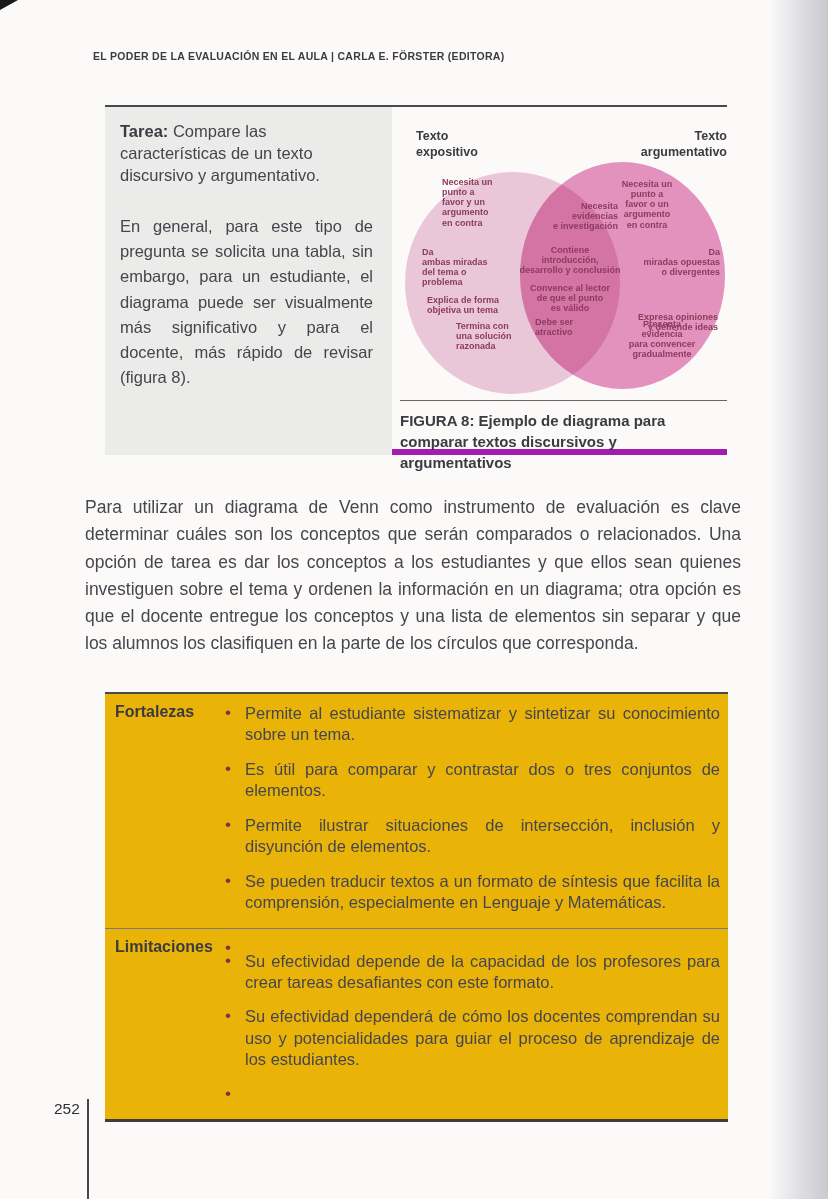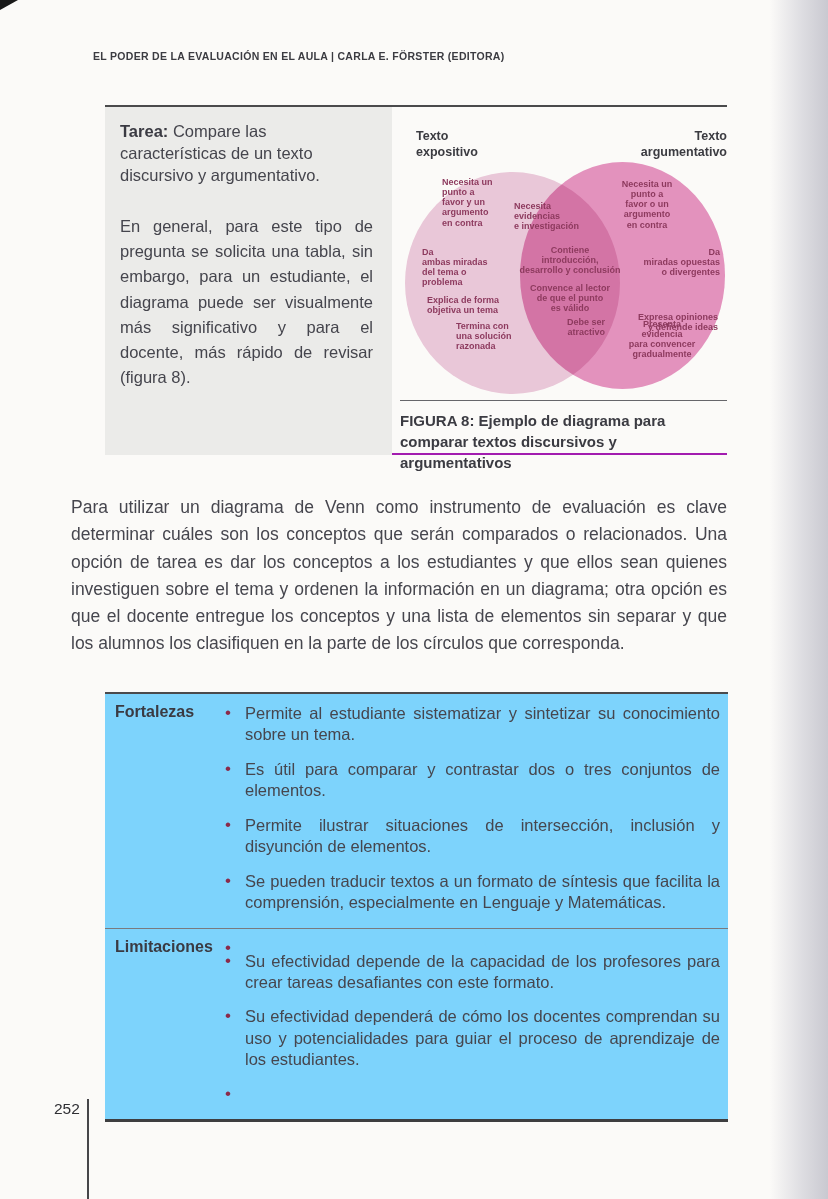--- a/index.html
+++ b/index.html
@@ -16,21 +16,21 @@
     border-top:10px solid #191919;border-right:18px solid transparent;}
   .edge-shadow{position:absolute;right:0;top:0;width:58px;height:1199px;
     background:linear-gradient(to right,rgba(190,190,200,0) 0%,rgba(186,186,198,.45) 55%,rgba(168,168,182,.6) 100%);}
 
   
   .header{position:absolute;left:93px;top:50px;font-size:10.5px;font-weight:700;
     color:#3b3b41;letter-spacing:.3px;}
 
   
   .figure-block{position:absolute;left:105px;top:105px;width:622px;height:350px;
-    border-top:2px solid #4a4a4c;border-bottom:2px solid #a21caf;box-sizing:border-box;}
+    border-top:2px solid #4a4a4c;border-bottom:6px solid #a21caf;box-sizing:border-box;}
   .task-box{position:absolute;left:0;top:0;width:287px;height:348px;background:#ebebe9;
     box-sizing:border-box;padding:14px 15px;}
   .task-title{font-size:16.5px;line-height:1.32;color:#45454d;margin:0;}
   .task-title b{color:#3a3a42;}
   .task-par{font-size:16.5px;line-height:1.52;color:#45454d;margin:28px 4px 0 0;text-align:justify;}
 
   
   .venn{position:absolute;left:295px;top:0;width:327px;height:293px;}
   .venn-label{position:absolute;font-size:12.5px;font-weight:700;color:#3b3b41;line-height:1.25;}
   .venn-label.left{left:16px;top:22px;}
@@ -38,25 +38,25 @@
   .circle{position:absolute;border-radius:50%;mix-blend-mode:multiply;}
   .circle.left{left:5px;top:65px;width:215px;height:222px;}
   .circle.right{left:120px;top:55px;width:205px;height:227px;}
   .vtext{position:absolute;font-size:9px;font-weight:600;line-height:1.13;}
 
   .caption-box{position:absolute;left:295px;top:293px;width:327px;
     border-top:1px solid #66666a;padding-top:9px;box-sizing:border-box;}
   .caption{font-size:15px;font-weight:600;color:#3b3b42;line-height:1.4;margin:0;}
 
   
-  .main-par{position:absolute;left:71px;top:494px;width:656px;font-size:17.5px;
+  .main-par{position:absolute;left:85px;top:494px;width:656px;font-size:17.5px;
     line-height:1.56;color:#46464e;text-align:justify;margin:0;}
 
   
-  .sw-table{position:absolute;left:105px;top:692px;width:623px;background:#7dd3fc;
+  .sw-table{position:absolute;left:105px;top:692px;width:623px;background:#eab308;
     border-top:2px solid #4a4a4c;border-bottom:3px solid #3e3e40;box-sizing:border-box;}
   .sw-row{display:flex;}
   .sw-row + .sw-row{border-top:1px solid #7a7a7e;}
   .sw-row-label{width:112px;flex:0 0 112px;padding:9px 0 0 10px;font-size:16px;
     font-weight:700;color:#3a3a42;box-sizing:border-box;}
   .sw-bullets{flex:1;padding:9px 8px 1px 0;}
   .bullet{position:relative;padding-left:28px;margin:0 0 13px 0;font-size:16.5px;
     line-height:1.3;color:#46464e;text-align:justify;}
   .bullet .dot{position:absolute;left:8px;top:-1px;font-size:17px;}
   .row-fortalezas{min-height:194px;box-sizing:border-box;}
@@ -98,30 +98,30 @@
     <div class="vtext pre" style="left:22px;top:140px;width:90px;color:#8d3a5e;">Da
 ambas miradas
 del tema o
 problema</div>
     <div class="vtext pre" style="left:27px;top:188px;width:95px;color:#8d3a5e;">Explica de forma
 objetiva un tema</div>
     <div class="vtext pre" style="left:56px;top:214px;width:75px;color:#8d3a5e;">Termina con
 una solución
 razonada</div>
 
-    <div class="vtext pre" style="left:114px;top:94px;width:96px;text-align:left;color:#8d3a5e;">Necesita
+    <div class="vtext pre" style="left:122px;top:94px;width:96px;text-align:right;color:#8d3a5e;">Necesita
 evidencias
 e investigación</div>
     <div class="vtext pre" style="left:112px;top:138px;width:116px;text-align:center;color:#8d3a5e;">Contiene
 introducción,
 desarrollo y conclusión</div>
     <div class="vtext pre" style="left:118px;top:176px;width:104px;text-align:center;color:#8d3a5e;">Convence al lector
 de que el punto
 es válido</div>
-    <div class="vtext pre" style="left:135px;top:210px;width:70px;text-align:right;color:#8d3a5e;">Debe ser
+    <div class="vtext pre" style="left:135px;top:210px;width:70px;text-align:left;color:#8d3a5e;">Debe ser
 atractivo</div>
 
     <div class="vtext pre" style="left:204px;top:72px;width:86px;text-align:center;color:#8d3a5e;">Necesita un
 punto a
 favor o un
 argumento
 en contra</div>
     <div class="vtext pre" style="left:212px;top:140px;width:108px;text-align:right;color:#8d3a5e;">Da
 miradas opuestas
 o divergentes</div>

